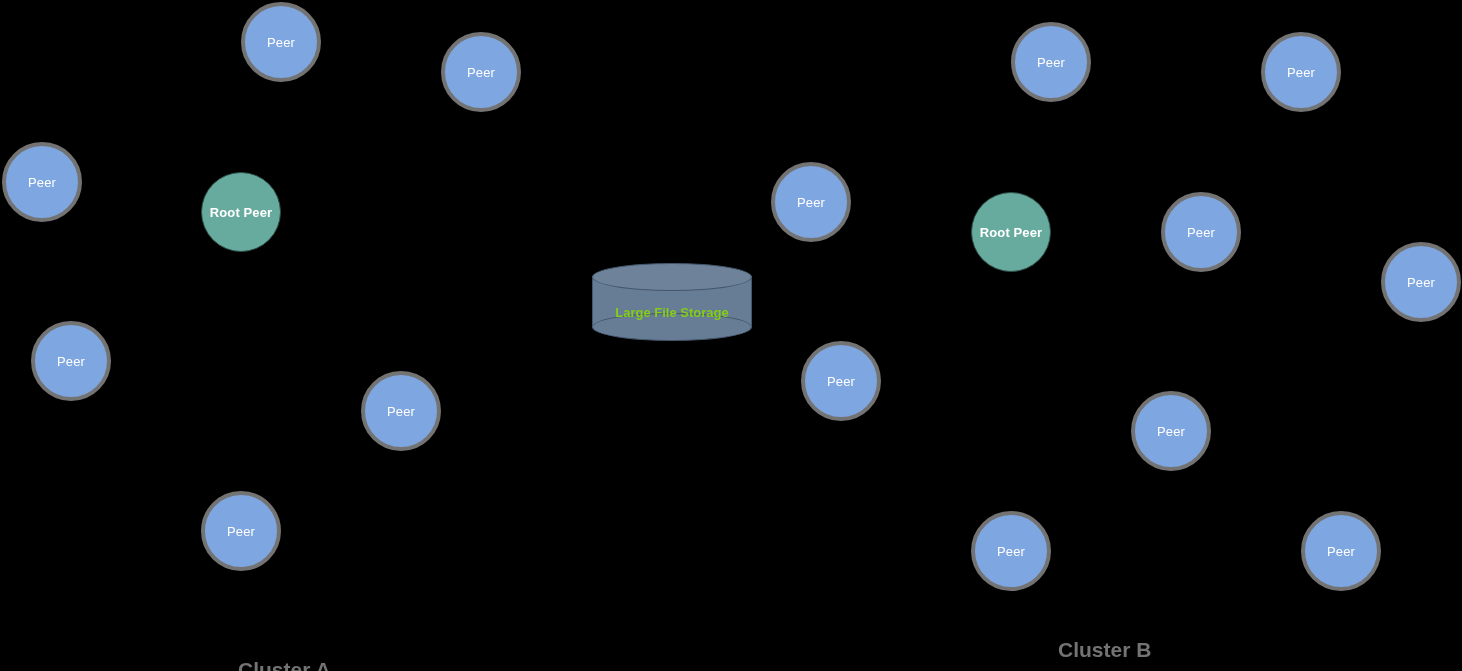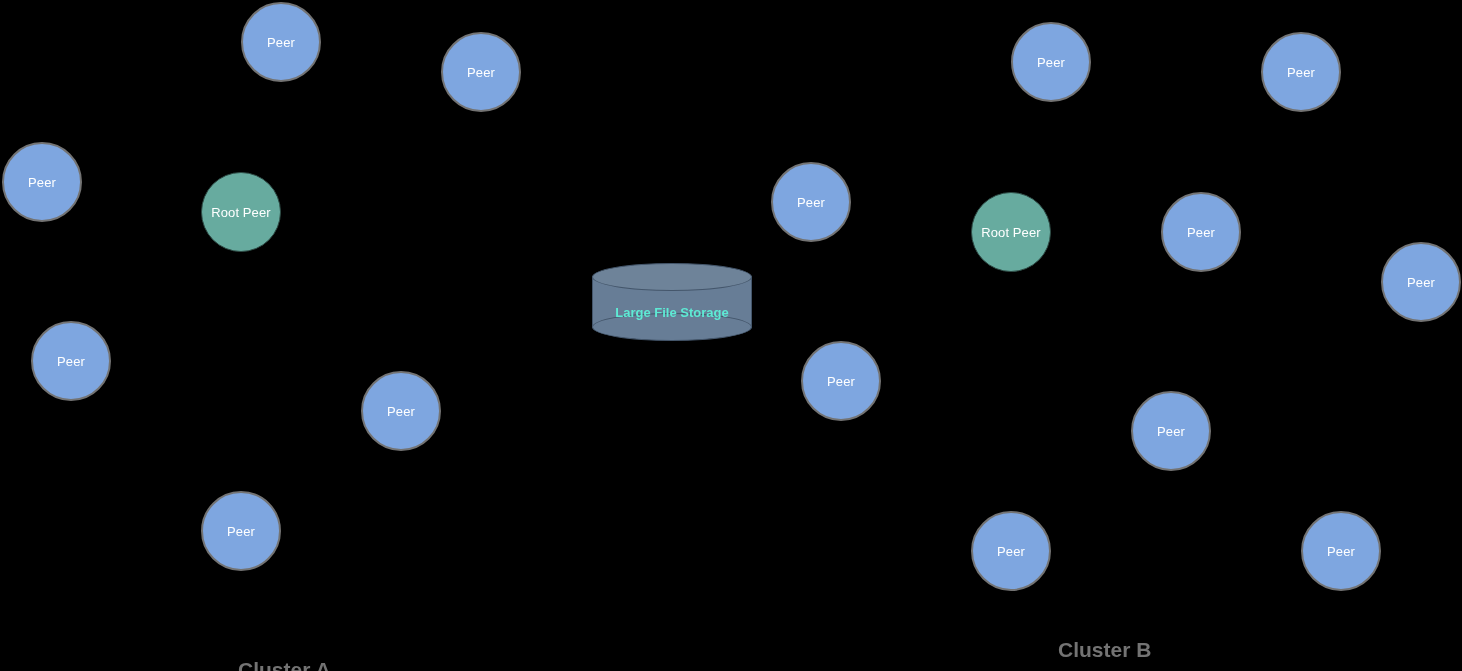--- a/index.html
+++ b/index.html
@@ -24,25 +24,26 @@
     justify-content: center;
     color: #ffffff;
     font-size: 13px;
     line-height: 1;
     letter-spacing: 0.1px;
     white-space: nowrap;
     user-select: none;
   }
   .node.peer {
     background: #7EA6E0;
-    border: 2px solid #737373;
+    border: 4px solid #737373;
   }
   .node.root {
     background: #67AB9F;
     border: 1px solid #2e4b45;
+    font-weight: bold;
   }
   .node-label {
     pointer-events: none;
   }
 
   
   .cylinder {
     position: absolute;
     box-sizing: border-box;
   }
@@ -78,21 +79,21 @@
   }
   .cyl-label {
     position: absolute;
     left: 0;
     right: 0;
     top: 0;
     bottom: 0;
     display: flex;
     align-items: center;
     justify-content: center;
-    color: #5eead4;
+    color: #84cc16;
     font-size: 13px;
     font-weight: bold;
     white-space: nowrap;
     padding-top: 20px;
     box-sizing: border-box;
     user-select: none;
   }
 
   
   .cluster-caption {

